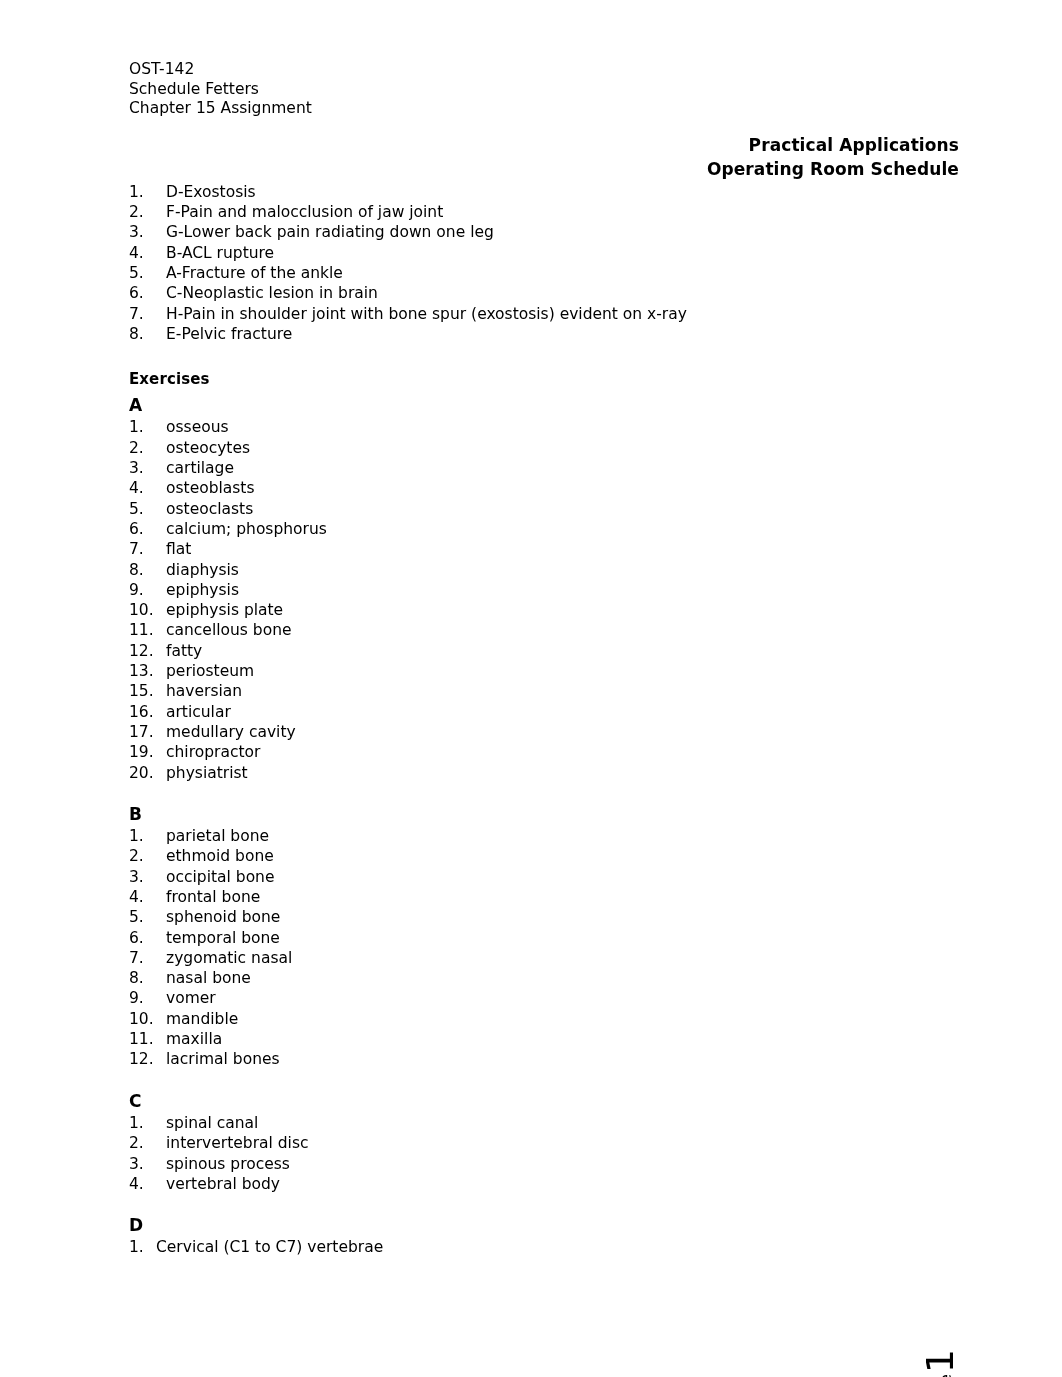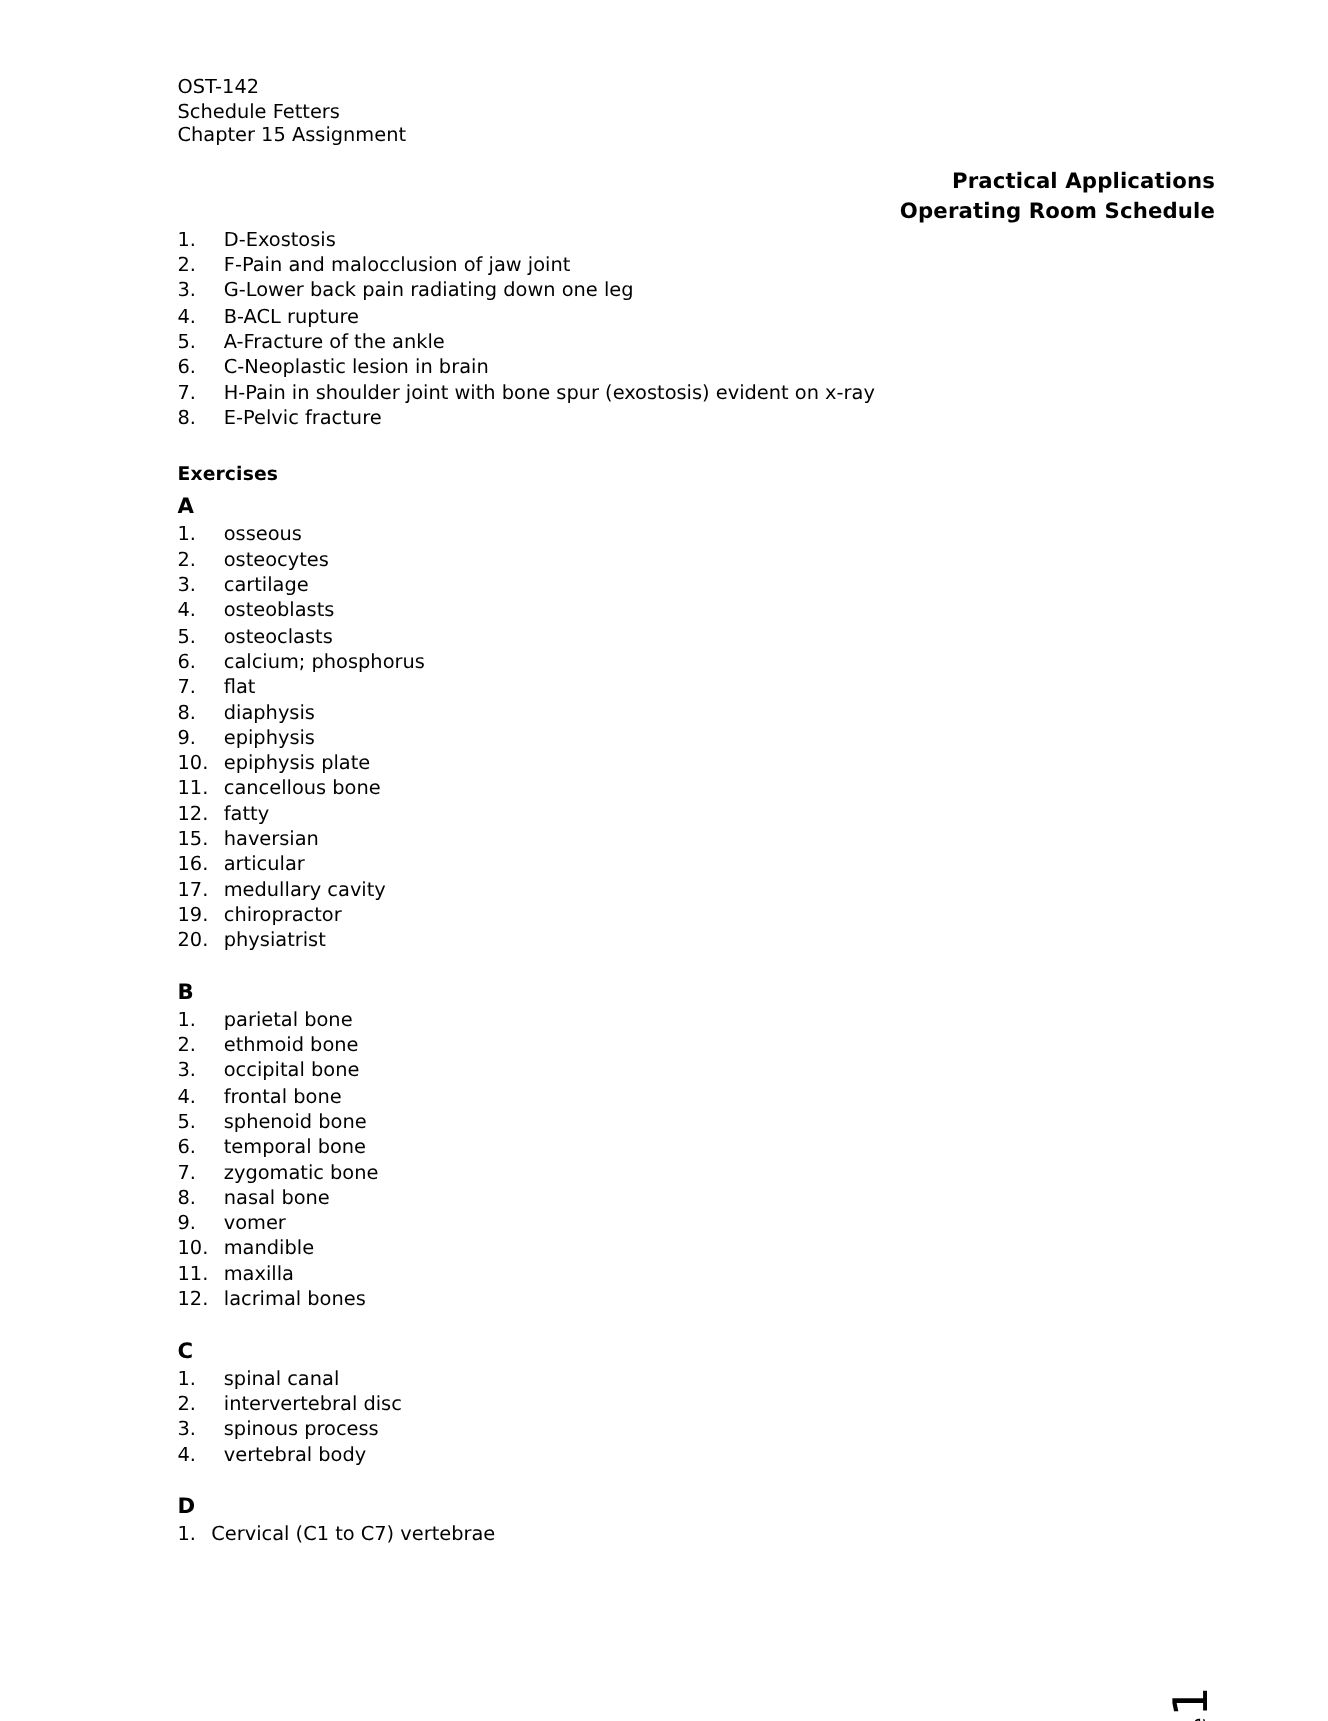--- a/index.html
+++ b/index.html
@@ -10,21 +10,21 @@
   body {
     width: 1062px;
     height: 1377px;
     position: relative;
     font-family: "DejaVu Sans", sans-serif;
     color: #000000;
     overflow: hidden;
   }
   .page {
     position: absolute;
-    left: 16px; top: 0;
+    left: 3px; top: 0;
     width: 974px;
     height: 1377px;
     background: #ffffff;
   }
   .content {
     position: absolute;
     left: 126px;
     top: 60px;
     width: 830px;
   }
@@ -151,38 +151,39 @@
       <li><span class="li-num">3.</span><span>cartilage</span></li>
       <li><span class="li-num">4.</span><span>osteoblasts</span></li>
       <li><span class="li-num">5.</span><span>osteoclasts</span></li>
       <li><span class="li-num">6.</span><span>calcium; phosphorus</span></li>
       <li><span class="li-num">7.</span><span>flat</span></li>
       <li><span class="li-num">8.</span><span>diaphysis</span></li>
       <li><span class="li-num">9.</span><span>epiphysis</span></li>
       <li><span class="li-num">10.</span><span>epiphysis plate</span></li>
       <li><span class="li-num">11.</span><span>cancellous bone</span></li>
       <li><span class="li-num">12.</span><span>fatty</span></li>
+      <li><span class="li-num">13.</span><span>periosteum</span></li>
       <li><span class="li-num">15.</span><span>haversian</span></li>
       <li><span class="li-num">16.</span><span>articular</span></li>
       <li><span class="li-num">17.</span><span>medullary cavity</span></li>
       <li><span class="li-num">19.</span><span>chiropractor</span></li>
       <li><span class="li-num">20.</span><span>physiatrist</span></li>
     </ol>
 
     <div class="spacer-line"></div>
 
     <h3 class="h-letter">B</h3>
     <ol class="num-list">
       <li><span class="li-num">1.</span><span>parietal bone</span></li>
       <li><span class="li-num">2.</span><span>ethmoid bone</span></li>
       <li><span class="li-num">3.</span><span>occipital bone</span></li>
       <li><span class="li-num">4.</span><span>frontal bone</span></li>
       <li><span class="li-num">5.</span><span>sphenoid bone</span></li>
       <li><span class="li-num">6.</span><span>temporal bone</span></li>
-      <li><span class="li-num">7.</span><span>zygomatic bone</span></li>
+      <li><span class="li-num">7.</span><span>zygomatic nasal</span></li>
       <li><span class="li-num">8.</span><span>nasal bone</span></li>
       <li><span class="li-num">9.</span><span>vomer</span></li>
       <li><span class="li-num">10.</span><span>mandible</span></li>
       <li><span class="li-num">11.</span><span>maxilla</span></li>
       <li><span class="li-num">12.</span><span>lacrimal bones</span></li>
     </ol>
 
     <div class="spacer-line"></div>
 
     <h3 class="h-letter">C</h3>

